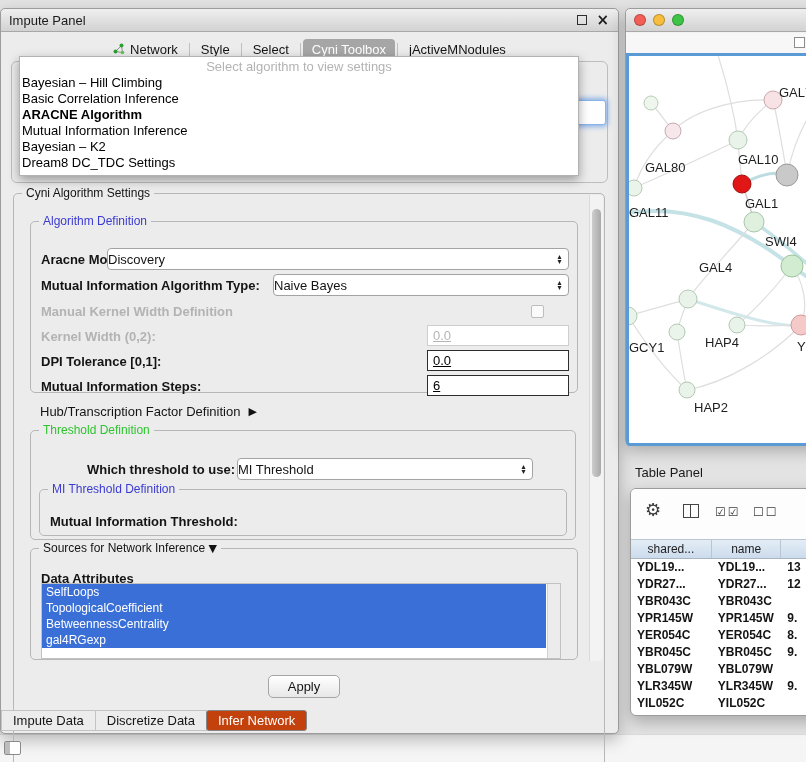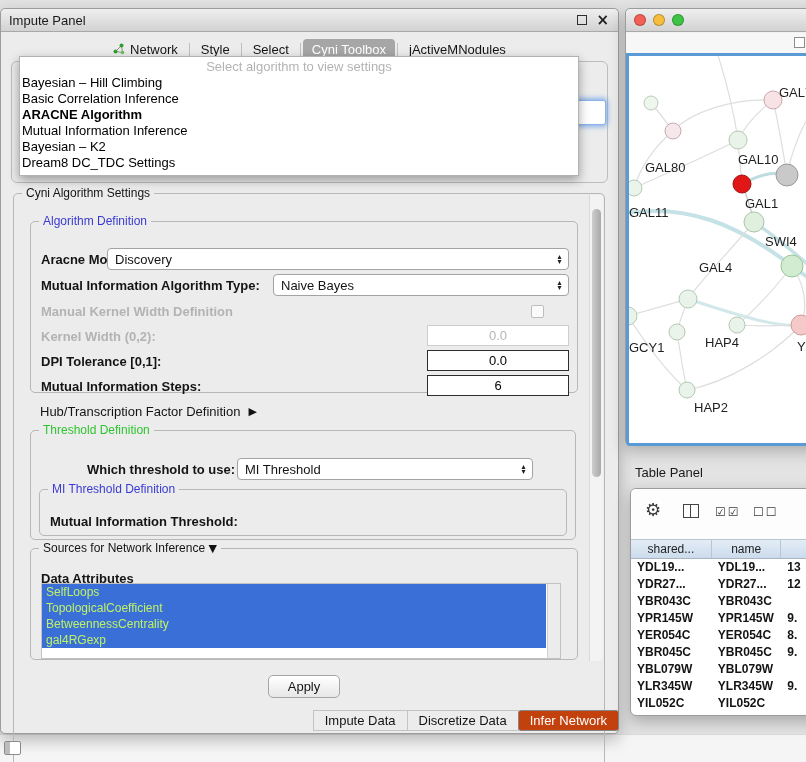--- a/index.html
+++ b/index.html
@@ -56,52 +56,52 @@
     background: #f3f3f3; border-left: 1px solid #dadada; border-radius: 0 4px 4px 0; }
   #settings-thumb { position: absolute; left: 2px; top: 14px; width: 9px; height: 268px;
     background: linear-gradient(90deg,#cdcdcd,#a9a9a9); border-radius: 5px; }
 
   .lbl { position: absolute; font-size: 13px; font-weight: bold; white-space: nowrap; }
   .lbl.dim { color: #b3b3b3; }
   .plain { font-weight: normal; }
 
   .combo { position: absolute; height: 22px; background: #fff; border: 1px solid #a3a3a3;
     border-radius: 4px; display: flex; align-items: center; }
-  .combo-text { flex: 1; padding-left: 7px; font-size: 13px; overflow: hidden; white-space: nowrap; }
+  .combo-text { flex: 1; font-size: 13px; overflow: hidden; white-space: nowrap; }
   .combo-arrows { display: flex; flex-direction: column; align-items: center; width: 17px;
     font-size: 8px; line-height: 5px; color: #222; font-family: "DejaVu Sans", sans-serif; }
 
   .field { position: absolute; height: 21px; border: 1px solid #9e9e9e; background: #fff;
     font: 13px "Liberation Sans", sans-serif; padding: 0 5px; }
   .field.strong { border: 1.4px solid #2d2d2d; }
-  .field.right { text-align: center; }
+  .field.right { text-align: left; text-decoration: underline; }
   .field.disabled { border-color: #cecece; color: #b5b5b5; }
   .checkbox { position: absolute; width: 13px; height: 13px; border: 1px solid #bdbdbd;
     background: #fafafa; border-radius: 2px; }
 
   #algdef { left: 16px; top: 27px; width: 548px; height: 172px; }
   #threshold-box { left: 16px; top: 236px; width: 546px; height: 110px; }
   #mi-box { left: 8px; top: 58px; width: 528px; height: 47px; }
   #sources-box { left: 16px; top: 354px; width: 548px; height: 112px; }
 
   #hub-row { position: absolute; left: 26px; top: 210px; display: flex; align-items: center; gap: 8px; font-size: 13px; }
   .tri { font-family: "DejaVu Sans", sans-serif; font-size: 11px; color: #111; }
 
   #attr-list { position: absolute; left: 10px; top: 34px; width: 520px; height: 76px;
     background: #fff; border: 1px solid #c2c2c2; overflow: hidden; }
-  .attr-row { height: 16px; line-height: 16px; background: #3a6fd8; color: #bef264;
+  .attr-row { height: 16px; line-height: 16px; background: #3a6fd8; color: #ffffff;
     font-size: 12px; padding-left: 4px; margin-right: 14px; }
   #attr-scroll { position: absolute; right: 0; top: 0; width: 13px; height: 100%;
     background: #ececec; border-left: 1px solid #d2d2d2; }
 
   #apply-btn { position: absolute; left: 267px; top: 666px; width: 72px; height: 23px;
     background: linear-gradient(#ffffff,#e7e7e7); border: 1px solid #a5a5a5; border-radius: 5px;
     font-size: 13px; text-align: center; line-height: 21px; }
   #bottom-tabs { position: absolute; left: 0; right: 0; top: 699px; height: 24px;
-    display: flex; justify-content: flex-end; align-items: center; }
+    display: flex; justify-content: flex-start; align-items: center; }
   .btab { border: 1px solid #c3c3c3; padding: 2px 11px; background: #ececec;
     margin-right: -1px; font-size: 13px; white-space: nowrap; }
   .btab.selected { background: #c2410c; color: #fff; border-color: #868686; border-radius: 3px; }
 
   
   #network-window { left: 625px; top: 8px; width: 200px; height: 437px; background: #f2f2f2; }
   .traffic { position: absolute; top: 5px; left: 8px; display: flex; gap: 7px; }
   .light { width: 12px; height: 12px; border-radius: 50%; border: 1px solid rgba(0,0,0,.25); }
   .light.red { background: #f35f54; } .light.yellow { background: #f6be3c; } .light.green { background: #3ec445; }
   #network-toolbar { position: absolute; left: 0; right: 0; top: 24px; height: 20px; background: #f7f7f7; }

